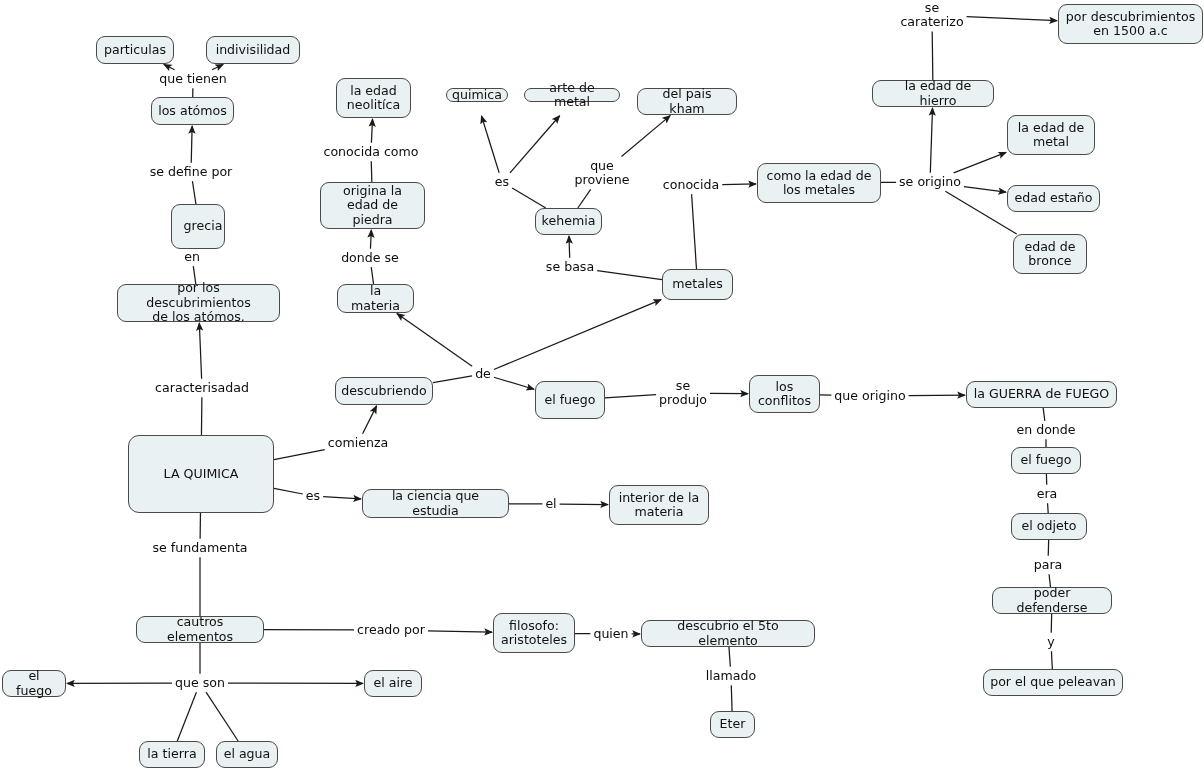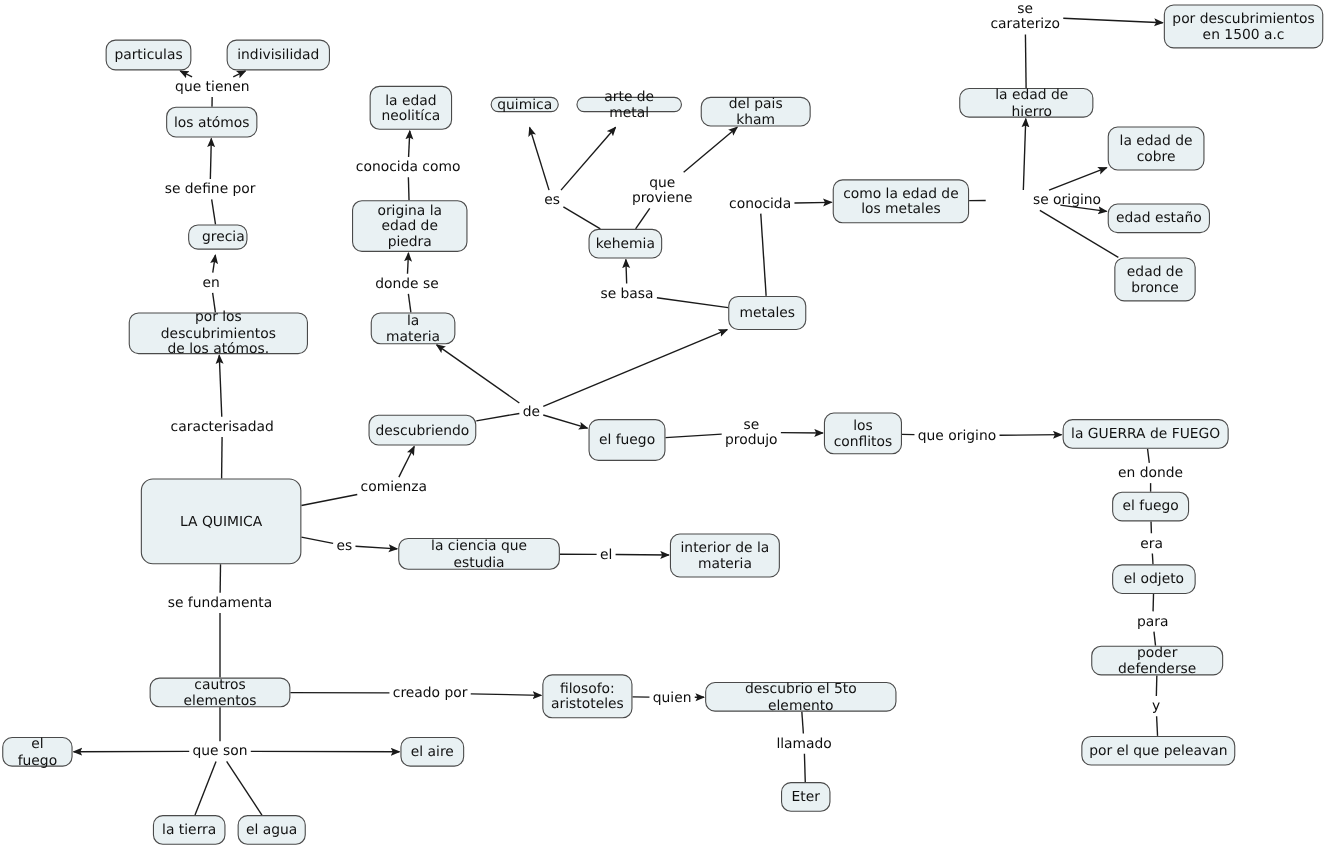--- a/index.html
+++ b/index.html
@@ -132,42 +132,42 @@
       <line x1="1047.57" y1="503.20" x2="1048.17" y2="513.00" stroke="#1a1a1a" stroke-width="1.25"></line>
       <line x1="1048.65" y1="540.00" x2="1048.24" y2="555.80" stroke="#1a1a1a" stroke-width="1.25"></line>
       <line x1="1049.04" y1="574.20" x2="1050.48" y2="587.00" stroke="#1a1a1a" stroke-width="1.25"></line>
       <line x1="1051.67" y1="614.00" x2="1051.22" y2="632.80" stroke="#1a1a1a" stroke-width="1.25"></line>
       <line x1="1051.45" y1="651.20" x2="1052.33" y2="669.00" stroke="#1a1a1a" stroke-width="1.25"></line>
     </svg>
   <div id="nodes">
       <div class="node" style="left: 96px; top: 36px; width: 78px; height: 28px;">particulas</div>
       <div class="node" style="left: 206px; top: 36px; width: 94px; height: 28px;">indivisilidad</div>
       <div class="node" style="left: 151px; top: 97px; width: 83px; height: 28px;">los atómos</div>
-      <div class="node" style="left: 171px; top: 204px; width: 54px; height: 23px; padding-left: 16px;">grecia</div>
+      <div class="node" style="left: 171px; top: 204px; width: 54px; height: 45px; padding-left: 16px;">grecia</div>
       <div class="node" style="left: 117px; top: 284px; width: 163px; height: 38px;">por los descubrimientos
 de los atómos.</div>
       <div class="node big" style="left: 128px; top: 435px; width: 146px; height: 78px;">LA QUIMICA</div>
       <div class="node" style="left: 336px; top: 78px; width: 75px; height: 40px;">la edad
 neolitíca</div>
       <div class="node" style="left: 320px; top: 182px; width: 105px; height: 47px;">origina la
 edad de piedra</div>
       <div class="node" style="left: 337px; top: 284px; width: 77px; height: 29px;">la materia</div>
       <div class="node" style="left: 335px; top: 377px; width: 98px; height: 28px;">descubriendo</div>
       <div class="node" style="left: 446px; top: 88px; width: 62px; height: 14px;">quimica</div>
       <div class="node" style="left: 524px; top: 88px; width: 96px; height: 14px;">arte de metal</div>
       <div class="node" style="left: 637px; top: 88px; width: 100px; height: 27px;">del pais kham</div>
       <div class="node" style="left: 535px; top: 208px; width: 67px; height: 27px;">kehemia</div>
       <div class="node" style="left: 662px; top: 269px; width: 71px; height: 31px;">metales</div>
       <div class="node" style="left: 757px; top: 163px; width: 124px; height: 40px;">como la edad de
 los metales</div>
       <div class="node" style="left: 872px; top: 80px; width: 122px; height: 27px; padding-left: 16px;">la edad de hierro</div>
       <div class="node" style="left: 1058px; top: 4px; width: 145px; height: 40px;">por descubrimientos
 en 1500 a.c</div>
       <div class="node" style="left: 1007px; top: 115px; width: 88px; height: 40px;">la edad de
-cobre</div>
+metal</div>
       <div class="node" style="left: 1007px; top: 185px; width: 93px; height: 27px;">edad estaño</div>
       <div class="node" style="left: 1013px; top: 234px; width: 74px; height: 40px;">edad de
 bronce</div>
       <div class="node" style="left: 535px; top: 381px; width: 70px; height: 38px;">el fuego</div>
       <div class="node" style="left: 749px; top: 375px; width: 71px; height: 38px;">los
 conflitos</div>
       <div class="node" style="left: 966px; top: 381px; width: 151px; height: 27px;">la GUERRA de FUEGO</div>
       <div class="node" style="left: 1011px; top: 447px; width: 70px; height: 27px;">el fuego</div>
       <div class="node" style="left: 1011px; top: 513px; width: 76px; height: 27px;">el odjeto</div>
       <div class="node" style="left: 992px; top: 587px; width: 120px; height: 27px;">poder defenderse</div>
@@ -199,21 +199,21 @@
       <div class="link-label" style="left: 313px; top: 496px;">es</div>
       <div class="link-label" style="left: 551px; top: 504px;">el</div>
       <div class="link-label" style="left: 371px; top: 152px;">conocida como</div>
       <div class="link-label" style="left: 370px; top: 258px;">donde se</div>
       <div class="link-label" style="left: 483px; top: 374px;">de</div>
       <div class="link-label" style="left: 502px; top: 182px;">es</div>
       <div class="link-label" style="left: 602px; top: 173px;">que
 proviene</div>
       <div class="link-label" style="left: 570px; top: 267px;">se basa</div>
       <div class="link-label" style="left: 691px; top: 185px;">conocida</div>
-      <div class="link-label" style="left: 930px; top: 182px; margin-left: 40px;">se origino</div>
+      <div class="link-label" style="left: 930px; top: 182px;">se origino</div>
       <div class="link-label" style="left: 932px; top: 15px;">se
 caraterizo</div>
       <div class="link-label" style="left: 683px; top: 393px;">se
 produjo</div>
       <div class="link-label" style="left: 870px; top: 396px;">que origino</div>
       <div class="link-label" style="left: 1046px; top: 430px;">en donde</div>
       <div class="link-label" style="left: 1047px; top: 494px;">era</div>
       <div class="link-label" style="left: 1048px; top: 565px;">para</div>
       <div class="link-label" style="left: 1051px; top: 642px;">y</div>
     </div>

